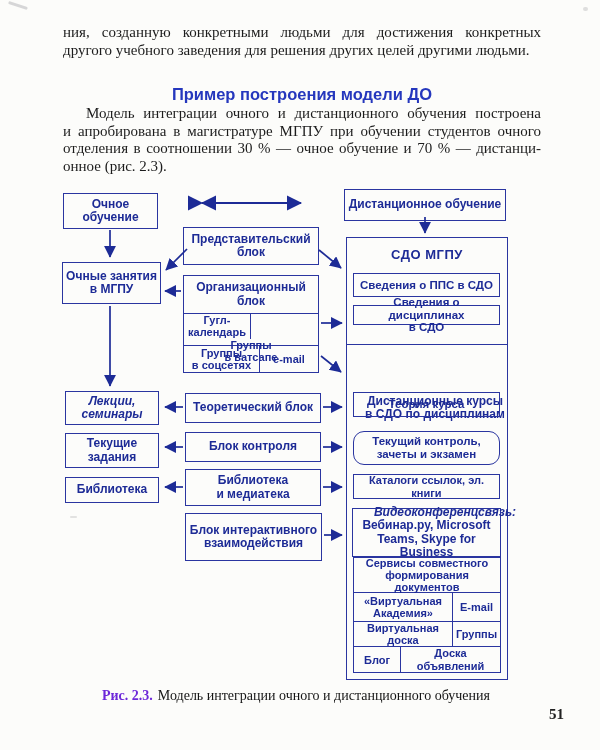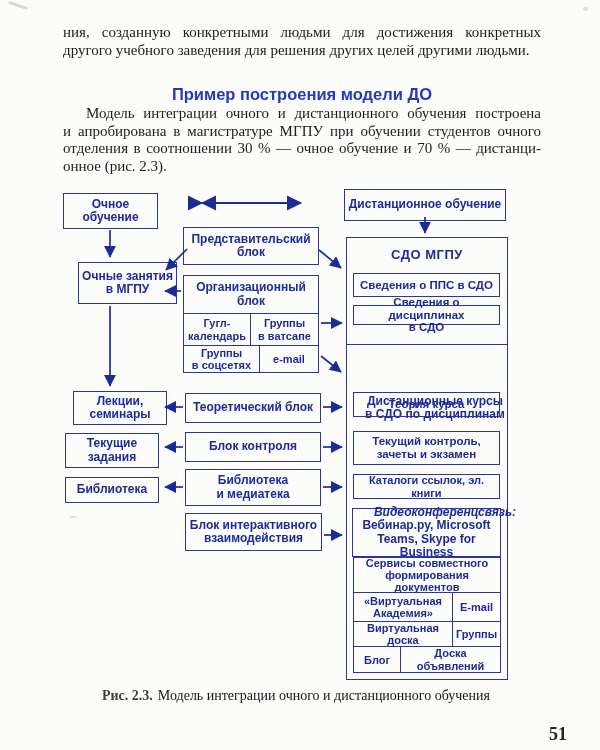--- a/index.html
+++ b/index.html
@@ -40,23 +40,23 @@
   }
   .noborder{border:none;}
   .fs12{font-size:12px;}
   .fs115{font-size:11.5px;}
   .fs11{font-size:11px;}
   .fs13{font-size:13px;}
   .italic{font-style:italic;}
   #arrows{position:absolute;left:0;top:0;width:600px;height:750px;pointer-events:none;}
   
   #caption{position:absolute;left:102px;top:688px;font-size:14px;}
-  #caption .cap-label{color:#404040;font-weight:bold;}
+  #caption .cap-label{color:#6d28d9;font-weight:bold;}
   #caption .cap-text{margin-left:5px;color:#151515;}
-  #pagenum{position:absolute;left:549px;top:706px;font-size:18px;font-weight:bold;color:#222;margin-top:18px;}
+  #pagenum{position:absolute;left:549px;top:706px;font-size:15px;font-weight:bold;color:#222;}
   
   .speck{position:absolute;background:rgba(90,90,95,.45);border-radius:2px;}
 </style>
 </head>
 <body>
 
 <div id="page">
 
   <div class="speck" style="left:8px;top:4px;width:20px;height:3px;transform:rotate(18deg);opacity:.5;"></div>
   <div class="speck" style="left:583px;top:7px;width:5px;height:4px;opacity:.4;"></div>
@@ -71,69 +71,69 @@
 
   <div class="textblock" style="top:105px;">
     <div class="line indent">Модель интеграции очного и дистанционного обучения построена</div>
     <div class="line">и апробирована в магистратуре МГПУ при обучении студентов очного</div>
     <div class="line">отделения в соотношении 30 % — очное обучение и 70 % — дистанци-</div>
     <div class="line last">онное (рис. 2.3).</div>
   </div>
 
   <div class="dbox fs12" style="left:63px;top:193px;width:95px;height:36px;">Очное
 обучение</div>
-  <div class="dbox fs12" style="left:78px;top:262px;width:99px;height:42px;">Очные занятия
+  <div class="dbox fs12" style="left:62px;top:262px;width:99px;height:42px;">Очные занятия
 в МГПУ</div>
-  <div class="dbox fs12" style="left:73px;top:391px;width:94px;height:34px;">Лекции,
+  <div class="dbox fs12" style="left:65px;top:391px;width:94px;height:34px;font-style:italic;">Лекции,
 семинары</div>
   <div class="dbox fs12" style="left:65px;top:433px;width:94px;height:35px;">Текущие
 задания</div>
   <div class="dbox fs12" style="left:65px;top:477px;width:94px;height:26px;">Библиотека</div>
 
   <div class="dbox fs12" style="left:183px;top:227px;width:136px;height:38px;">Представительский
 блок</div>
 
   <div class="dbox" style="left:183px;top:275px;width:136px;height:98px;padding:0;flex-direction:column;align-items:stretch;justify-content:flex-start;">
     <div class="dbox noborder fs12" style="position:relative;width:100%;height:37px;">Организационный
 блок</div>
-    <div style="display:flex;height:31px;border-top:1.5px solid #2a35a0;">
+    <div style="display:flex;height:31px;border-top:1.5px solid #2a35a0;flex-direction:column;">
       <div class="dbox noborder fs11" style="position:relative;width:67px;height:100%;border-right:1.5px solid #2a35a0;">Гугл-
 календарь</div>
       <div class="dbox noborder fs11" style="position:relative;flex:1;height:100%;">Группы
 в ватсапе</div>
     </div>
     <div style="display:flex;flex:1;border-top:1.5px solid #2a35a0;">
       <div class="dbox noborder fs11" style="position:relative;width:76px;height:100%;border-right:1.5px solid #2a35a0;">Группы
 в соцсетях</div>
       <div class="dbox noborder fs11" style="position:relative;flex:1;height:100%;">e-mail</div>
     </div>
   </div>
 
   <div class="dbox fs12" style="left:185px;top:393px;width:136px;height:30px;">Теоретический блок</div>
   <div class="dbox fs12" style="left:185px;top:432px;width:136px;height:30px;">Блок контроля</div>
   <div class="dbox fs12" style="left:185px;top:469px;width:136px;height:37px;">Библиотека
 и медиатека</div>
-  <div class="dbox fs12" style="left:185px;top:513px;width:137px;height:38px;">Блок интерактивного
+  <div class="dbox fs12" style="left:185px;top:513px;width:137px;height:48px;">Блок интерактивного
 взаимодействия</div>
 
   <div class="dbox fs12" style="left:344px;top:189px;width:162px;height:32px;">Дистанционное обучение</div>
 
   <div class="dbox" style="left:346px;top:237px;width:162px;height:443px;border-width:1.5px;"></div>
 
   <div style="position:absolute;left:346px;top:344px;width:162px;height:0;border-top:1.5px solid #2a35a0;"></div>
 
   <div class="dbox noborder fs13" style="left:346px;top:245px;width:162px;height:20px;letter-spacing:.5px;">СДО МГПУ</div>
   <div class="dbox fs115" style="left:353px;top:273px;width:147px;height:24px;">Сведения о ППС в СДО</div>
   <div class="dbox fs115" style="left:353px;top:305px;width:147px;height:20px;">Сведения о дисциплинах
 в СДО</div>
 
   <div class="dbox noborder fs12" style="left:354px;top:351px;width:162px;height:32px;margin-top:41px;">Дистанционные курсы
 в СДО по дисциплинам</div>
   <div class="dbox fs115" style="left:353px;top:392px;width:147px;height:25px;">Теория курса</div>
-  <div class="dbox fs115" style="left:353px;top:431px;width:147px;height:34px;">Текущий контроль,
+  <div class="dbox fs115" style="left:353px;top:431px;width:147px;height:34px;border-radius:11px;">Текущий контроль,
 зачеты и экзамен</div>
   <div class="dbox fs11" style="left:353px;top:474px;width:147px;height:25px;">Каталоги ссылок, эл. книги</div>
 
   <div class="dbox" style="left:352px;top:508px;width:149px;height:49px;padding:2px 0;flex-direction:column;">
     <div class="dbox noborder fs12 italic" style="position:relative;width:100%;height:14px;margin-left:37px;">Видеоконференцсвязь:</div>
     <div class="dbox noborder fs12" style="position:relative;width:100%;flex:1;">Вебинар.ру, Microsoft
 Teams, Skype for Business</div>
   </div>
 
   <div class="dbox" style="left:353px;top:557px;width:148px;height:116px;padding:0;flex-direction:column;align-items:stretch;justify-content:flex-start;">

